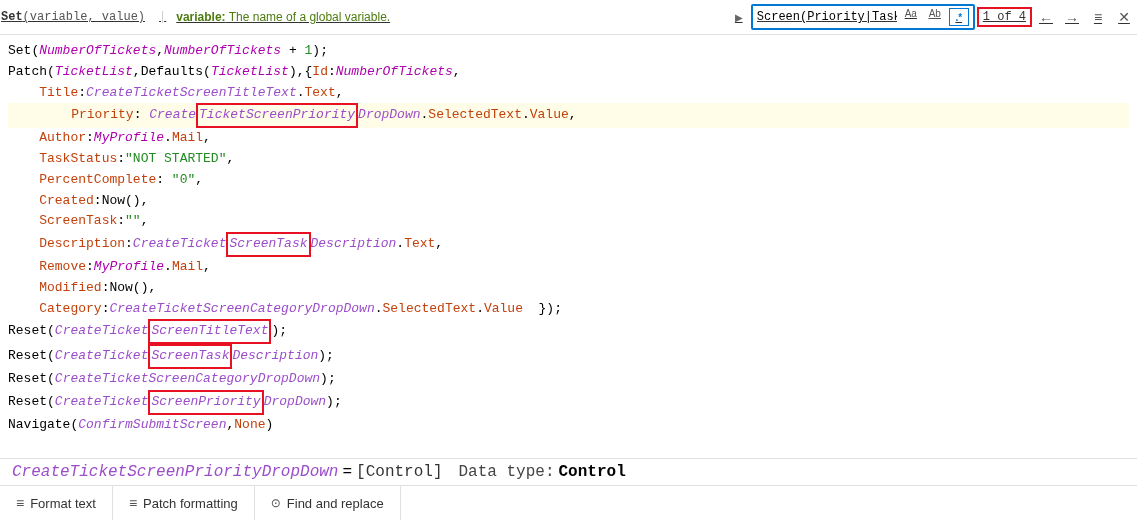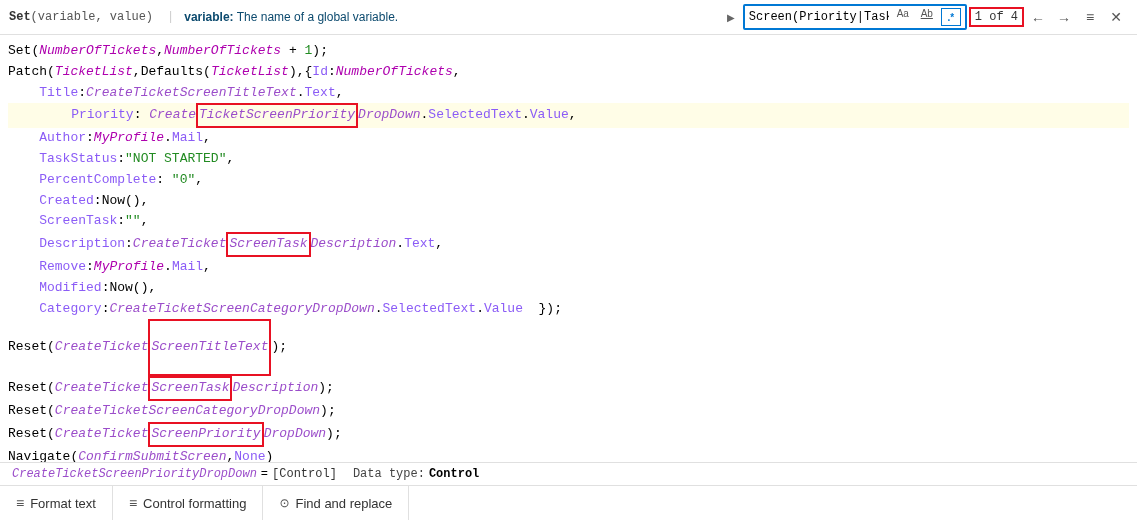--- a/index.html
+++ b/index.html
@@ -11,26 +11,27 @@
       height: 520px;
       overflow: hidden;
       display: flex;
       flex-direction: column;
     }
 
     
     .header-bar {
       display: flex;
       align-items: center;
-      padding: 4px 9px;
+      padding: 4px 1px;
       border-bottom: 1px solid #e0e0e0;
       background: #fff;
       min-height: 32px;
       font-size: 12px;
       color: #333;
+      text-decoration: underline;
     }
 
     
     .search-bar {
       display: flex;
       align-items: center;
       margin-left: auto;
       gap: 2px;
     }
     .search-toggle-btn {
@@ -125,34 +126,34 @@
 
     .code-line.highlighted {
       background: #fffde7;
       padding-left: 32px;
     } 
     .fn { color: #000; }
     .var { color: #ae00ae; font-style: italic; } 
     .ctrl { color: #9b4dca; font-style: italic; } 
     .str { color: #228b22; } 
     .num { color: #228b22; }
-    .prop { color: #8b5cf6; }
+    .prop { color: #c2410c; }
     .paren { color: #000; }
     .comma { color: #000; }
     .semi { color: #000; }
     .colon { color: #000; }
     .dot { color: #000; }
     .op { color: #000; }
 
     
     .status-bar {
       border-top: 1px solid #e0e0e0;
       background: #fff;
       padding: 4px 12px;
-      font-size: 12px;
+      font-size: 16px;
       color: #333;
       display: flex;
       align-items: center;
     }
     .status-bar .ctrl-name { color: #9b4dca; font-style: italic; }
     .status-bar .eq { color: #000; margin: 0 4px; }
     .status-bar .type-label { color: #444; margin-left: 16px; }
     .status-bar .type-value { font-weight: bold; color: #000; }
 
     
@@ -184,21 +185,21 @@
     }
   </style>
 </head>
 <body>
 
 <div class="header-bar">
   <span style="margin-right:4px;">
     <span style="font-weight:600;">Set</span><span style="color:#555;">(variable, value)</span>
   </span>
   <span style="color:#ccc; margin:0 10px;">|</span>
-  <span style="color:#0c4a6e; font-family: Segoe UI, sans-serif; font-size:12px;">
+  <span style="color:#4d7c0f; font-family: Segoe UI, sans-serif; font-size:12px;">
     <strong>variable:</strong><span> The name of a global variable.</span>
   </span>
 
   <div class="search-bar">
     <button class="search-toggle-btn" title="Toggle search">▶</button>
     <div class="search-input-box">
       <input type="text" value="Screen(Priority|Task)" style="">
       <button class="search-option-btn" title="Match case">
         <span>Aa</span>
       </button>
@@ -265,21 +266,21 @@
 
   <div class="code-line">
     <span>    </span><span class="prop">Modified</span><span class="colon">:</span><span class="fn">Now</span><span class="paren">()</span><span class="comma">,</span>
   </div>
 
   <div class="code-line">
     <span>    </span><span class="prop">Category</span><span class="colon">:</span><span class="ctrl">CreateTicketScreenCategoryDropDown</span><span class="dot">.</span><span class="prop">SelectedText</span><span class="dot">.</span><span class="prop">Value</span><span>  });</span>
   </div>
 
   <div class="code-line">
-    <span class="fn">Reset</span><span class="paren">(</span><span class="ctrl">CreateTicket</span><span style="border: 2px solid #e81123; display:inline; padding:16px 1px;"><span class="ctrl">ScreenTitleText</span></span><span class="paren">)</span><span class="semi">;</span>
+    <span class="fn">Reset</span><span class="paren">(</span><span class="ctrl">CreateTicket</span><span style="border: 2px solid #e81123; display:inline; padding:0 1px;"><span class="ctrl">ScreenTitleText</span></span><span class="paren">)</span><span class="semi">;</span>
   </div>
 
   <div class="code-line">
     <span class="fn">Reset</span><span class="paren">(</span><span class="ctrl">CreateTicket</span><span style="border: 2px solid #e81123; display:inline; padding:0 1px;"><span class="ctrl">ScreenTask</span></span><span class="ctrl">Description</span><span class="paren">)</span><span class="semi">;</span>
   </div>
 
   <div class="code-line">
     <span class="fn">Reset</span><span class="paren">(</span><span class="ctrl">CreateTicketScreenCategoryDropDown</span><span class="paren">)</span><span class="semi">;</span>
   </div>
 
@@ -303,19 +304,19 @@
   <span class="type-value" style="margin-left:4px;">Control</span>
 </div>
 
 <div class="bottom-toolbar">
   <button class="toolbar-btn">
     <span class="toolbar-icon">≡</span>
     <span>Format text</span>
   </button>
   <button class="toolbar-btn">
     <span class="toolbar-icon">≡</span>
-    <span>Control formatting</span>
+    <span>Patch formatting</span>
   </button>
   <button class="toolbar-btn">
     <span class="toolbar-icon" style="font-size:12px;">⊙</span>
     <span>Find and replace</span>
   </button>
 </div>
 
 </body></html>

